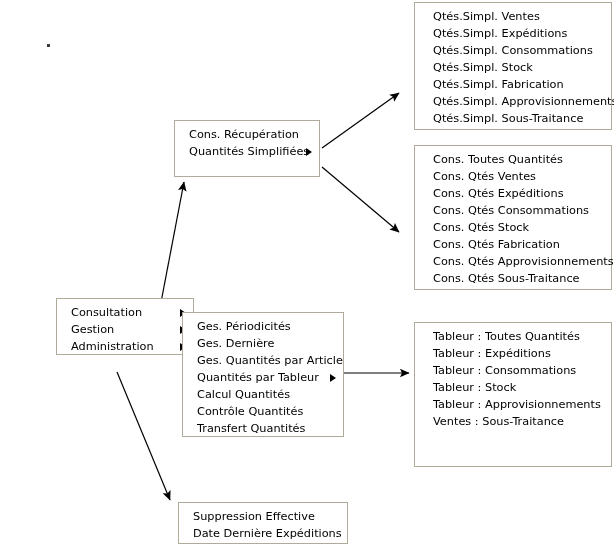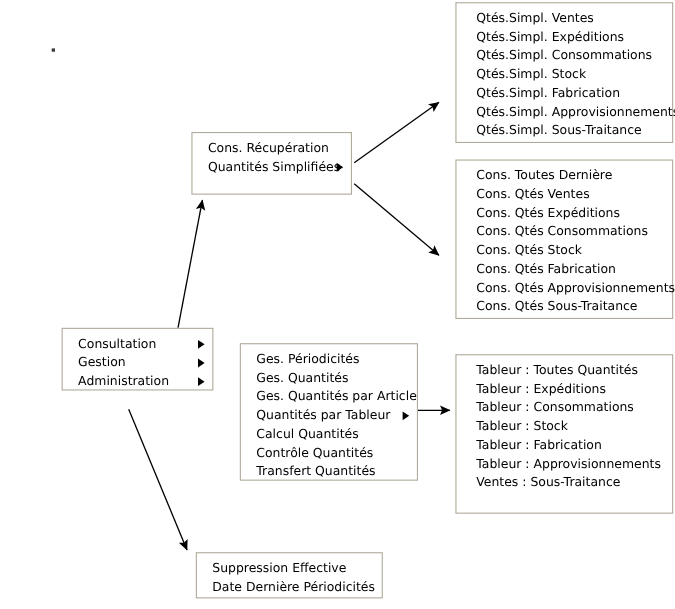--- a/index.html
+++ b/index.html
@@ -85,59 +85,58 @@
     <div class="menu-item"><span>Qtés.Simpl. Ventes</span></div>
     <div class="menu-item"><span>Qtés.Simpl. Expéditions</span></div>
     <div class="menu-item"><span>Qtés.Simpl. Consommations</span></div>
     <div class="menu-item"><span>Qtés.Simpl. Stock</span></div>
     <div class="menu-item"><span>Qtés.Simpl. Fabrication</span></div>
     <div class="menu-item"><span>Qtés.Simpl. Approvisionnements</span></div>
     <div class="menu-item"><span>Qtés.Simpl. Sous-Traitance</span></div>
   </div>
 
   <div class="menu-box" style="left:414px; top:145px; width:198px; height:145px;">
-    <div class="menu-item"><span>Cons. Toutes Dernière</span></div>
+    <div class="menu-item"><span>Cons. Toutes Quantités</span></div>
     <div class="menu-item"><span>Cons. Qtés Ventes</span></div>
     <div class="menu-item"><span>Cons. Qtés Expéditions</span></div>
     <div class="menu-item"><span>Cons. Qtés Consommations</span></div>
     <div class="menu-item"><span>Cons. Qtés Stock</span></div>
     <div class="menu-item"><span>Cons. Qtés Fabrication</span></div>
     <div class="menu-item"><span>Cons. Qtés Approvisionnements</span></div>
     <div class="menu-item"><span>Cons. Qtés Sous-Traitance</span></div>
   </div>
 
   <div class="menu-box" style="left:414px; top:322px; width:198px; height:145px;">
     <div class="menu-item"><span>Tableur : Toutes Quantités</span></div>
     <div class="menu-item"><span>Tableur : Expéditions</span></div>
     <div class="menu-item"><span>Tableur : Consommations</span></div>
     <div class="menu-item"><span>Tableur : Stock</span></div>
-    <div class="menu-item"><span>Tableur : Fabrication</span></div>
     <div class="menu-item"><span>Tableur : Approvisionnements</span></div>
     <div class="menu-item"><span>Ventes : Sous-Traitance</span></div>
   </div>
 
   <div class="menu-box" style="left:174px; top:120px; width:146px; height:57px;">
     <div class="menu-item narrow-pad"><span>Cons. Récupération</span></div>
     <div class="menu-item narrow-pad"><span>Quantités Simplifiées</span><span class="arrow-glyph"></span></div>
   </div>
 
   <div class="menu-box" style="left:12px; top:298px; width:138px; height:57px;margin-left:44px;">
     <div class="menu-item narrow-pad"><span>Consultation</span><span class="arrow-glyph"></span></div>
     <div class="menu-item narrow-pad"><span>Gestion</span><span class="arrow-glyph"></span></div>
     <div class="menu-item narrow-pad"><span>Administration</span><span class="arrow-glyph"></span></div>
   </div>
 
-  <div class="menu-box" style="left:182px; top:312px; width:162px; height:125px;margin-left:36px;">
+  <div class="menu-box" style="left:182px; top:312px; width:162px; height:125px;">
     <div class="menu-item narrow-pad"><span>Ges. Périodicités</span></div>
-    <div class="menu-item narrow-pad"><span>Ges. Quantités</span></div>
+    <div class="menu-item narrow-pad"><span>Ges. Dernière</span></div>
     <div class="menu-item narrow-pad"><span>Ges. Quantités par Article</span></div>
     <div class="menu-item narrow-pad"><span>Quantités par Tableur</span><span class="arrow-glyph"></span></div>
     <div class="menu-item narrow-pad"><span>Calcul Quantités</span></div>
     <div class="menu-item narrow-pad"><span>Contrôle Quantités</span></div>
     <div class="menu-item narrow-pad"><span>Transfert Quantités</span></div>
   </div>
 
   <div class="menu-box" style="left:178px; top:502px; width:170px; height:42px;">
     <div class="menu-item narrow-pad"><span>Suppression Effective</span></div>
-    <div class="menu-item narrow-pad"><span>Date Dernière Périodicités</span></div>
+    <div class="menu-item narrow-pad"><span>Date Dernière Expéditions</span></div>
   </div>
 
 </div>
 
 </body></html>

